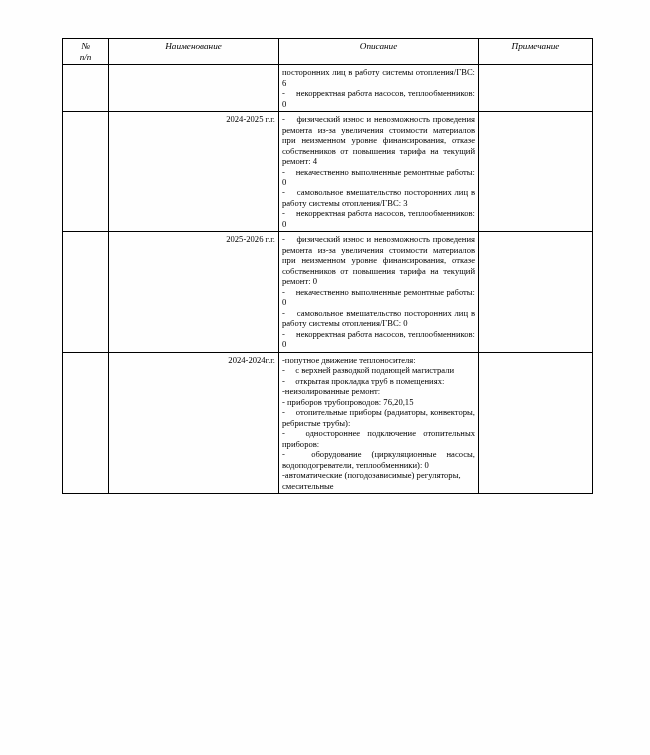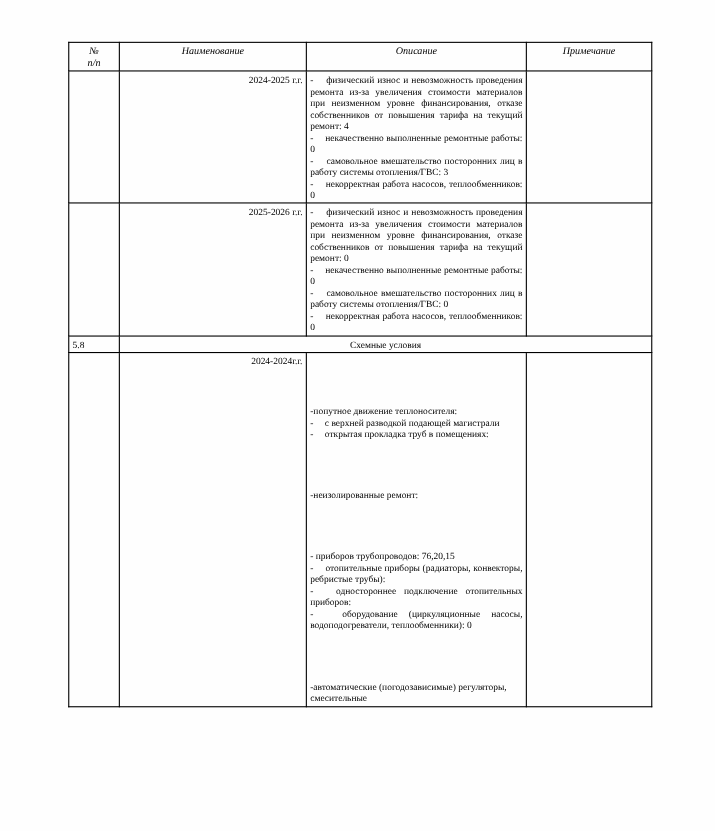--- a/index.html
+++ b/index.html
@@ -75,21 +75,20 @@
   .desc p {
     margin: 0;
     text-align: justify;
     text-align-last: left;
   }
   .desc p.dash {
     text-indent: 0;
   }
   .desc p.plain {
     text-align: left;
-    margin-top: 45px;
   }
   .dash-lead {
     display: inline-block;
     min-width: 9px;
   }
 </style>
 </head>
 <body>
 
 <div class="page">
@@ -107,43 +106,48 @@
           <span class="two-line">п/п</span>
         </th>
         <th>Наименование</th>
         <th>Описание</th>
         <th>Примечание</th>
       </tr>
     </thead>
     <tbody id="tbody">
         <tr>
           <td class="num"></td>
+          <td class="name"></td>
+          <td class="desc">
+            <p>посторонних лиц в работу системы отопления/ГВС: 6</p>
+            <p class="dash"><span class="dash-lead">-</span><span>&nbsp;&nbsp;некорректная работа насосов, теплообменников: 0</span></p>
+          </td>
+          <td class="note"></td>
+        </tr>
+        <tr>
+          <td class="num"></td>
           <td class="name">2024-2025 г.г.</td>
           <td class="desc">
             <p class="dash"><span class="dash-lead">-</span><span>&nbsp;&nbsp;физический износ и невозможность проведения ремонта из-за увеличения стоимости материалов при неизменном уровне финансирования, отказе собственников от повышения тарифа на текущий ремонт: 4</span></p>
             <p class="dash"><span class="dash-lead">-</span><span>&nbsp;&nbsp;некачественно выполненные ремонтные работы: 0</span></p>
             <p class="dash"><span class="dash-lead">-</span><span>&nbsp;&nbsp;самовольное вмешательство посторонних лиц в работу системы отопления/ГВС: 3</span></p>
             <p class="dash"><span class="dash-lead">-</span><span>&nbsp;&nbsp;некорректная работа насосов, теплообменников: 0</span></p>
           </td>
           <td class="note"></td>
         </tr>
         <tr>
           <td class="num"></td>
           <td class="name">2025-2026 г.г.</td>
           <td class="desc">
             <p class="dash"><span class="dash-lead">-</span><span>&nbsp;&nbsp;физический износ и невозможность проведения ремонта из-за увеличения стоимости материалов при неизменном уровне финансирования, отказе собственников от повышения тарифа на текущий ремонт: 0</span></p>
             <p class="dash"><span class="dash-lead">-</span><span>&nbsp;&nbsp;некачественно выполненные ремонтные работы: 0</span></p>
             <p class="dash"><span class="dash-lead">-</span><span>&nbsp;&nbsp;самовольное вмешательство посторонних лиц в работу системы отопления/ГВС: 0</span></p>
             <p class="dash"><span class="dash-lead">-</span><span>&nbsp;&nbsp;некорректная работа насосов, теплообменников: 0</span></p>
           </td>
           <td class="note"></td>
-        </tr>
-        <tr>
-          <td class="num">5.8</td>
-          <td class="section-title" colspan="3">Схемные условия</td>
         </tr>
         <tr>
           <td class="num"></td>
           <td class="name">2024-2024г.г.</td>
           <td class="desc">
             <p class="plain">-попутное движение теплоносителя:</p>
             <p class="dash"><span class="dash-lead">-</span><span>&nbsp;&nbsp;с верхней разводкой подающей магистрали</span></p>
             <p class="dash"><span class="dash-lead">-</span><span>&nbsp;&nbsp;открытая прокладка труб в помещениях:</span></p>
             <p class="plain">-неизолированные ремонт:</p>
             <p class="plain">- приборов трубопроводов: 76,20,15</p>

